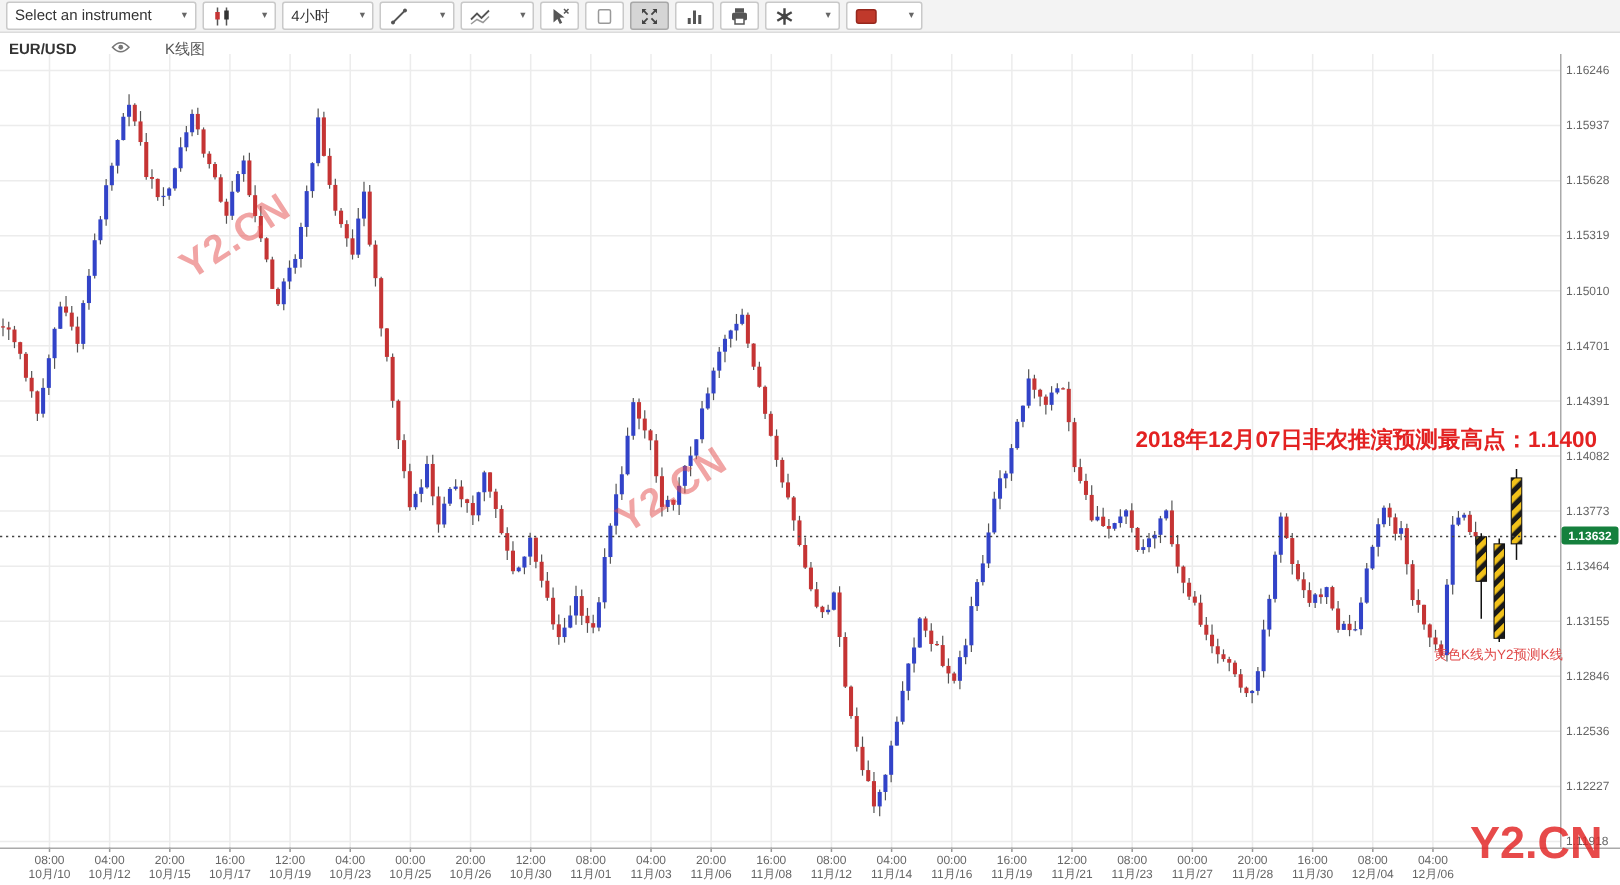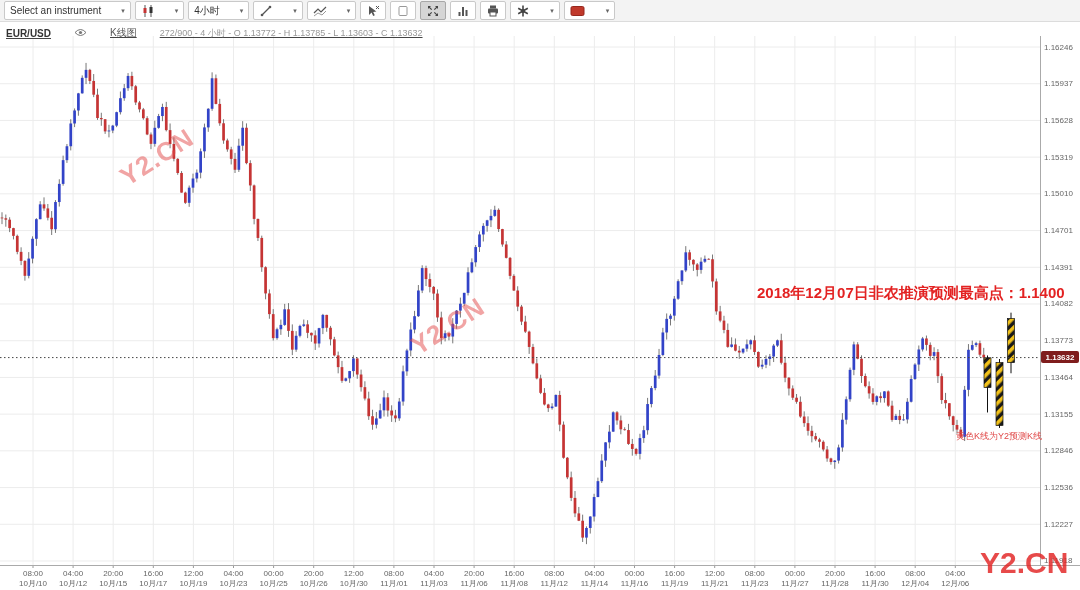--- a/index.html
+++ b/index.html
@@ -10,27 +10,27 @@
   .tbtn{height:17px;border:1px solid #c9c9c9;background:#fff;border-radius:2px;
     display:flex;align-items:center;padding:0 5px;font-size:10px;color:#333;gap:20px;cursor:pointer;}
   .tbtn.active{background:#d5d5d5;border-color:#a8a8a8;}
   .tbtn .caret{font-size:7px;color:#666;line-height:1;}
   .tbtn .ticon{display:flex;align-items:center;}
   .tbtn .lbl{white-space:nowrap;}
   
   .chart-wrap{position:relative;width:1080px;height:568px;background:#fff;}
   #chart{position:absolute;left:0;top:0;}
   .ohlc-header{position:absolute;left:6px;top:4px;display:flex;align-items:center;gap:23px;
-    font-size:10px;color:#444;z-index:5;text-decoration:underline;}
+    font-size:10px;color:#444;z-index:5;}
   .ohlc-header .sym{font-weight:bold;color:#333;}
   .ohlc-header .series{color:#555;text-align:center;}
   .ohlc-header .info{color:#999;font-size:9px;}
   .note{position:absolute;color:#e32222;font-weight:bold;font-size:15px;white-space:nowrap;z-index:6;text-align:center;}
   .note-mini{position:absolute;color:#e04848;font-size:9px;white-space:nowrap;z-index:6;}
-  .price-badge{position:absolute;left:1041px;width:38px;height:12px;background:#7f1d1d;
+  .price-badge{position:absolute;left:1041px;width:38px;height:12px;background:#15803d;
     border-radius:2px;color:#fff;font-size:8px;font-weight:bold;display:flex;align-items:center;
     justify-content:center;z-index:6;}
   .wm{position:absolute;color:rgba(228,74,74,0.5);font-weight:bold;font-size:26px;
     letter-spacing:1px;z-index:4;pointer-events:none;}
   .wm1{left:92px;top:120px;width:130px;text-align:center;transform:rotate(-33deg);}
   .wm2{left:383px;top:289px;width:130px;text-align:center;transform:rotate(-33deg);}
   .wm3{left:980px;top:524px;font-size:30px;font-weight:800;color:rgba(226,34,34,0.82);
     letter-spacing:0px;transform:none;}
 </style>
 </head>
@@ -805,21 +805,20 @@
 
   <div class="ohlc-header">
     <span class="sym">EUR/USD</span>
     <span class="ticon">
       <svg width="13" height="9" viewBox="0 0 13 9">
           <path d="M1 4.5 Q6.5 -1.5 12 4.5 Q6.5 10.5 1 4.5Z" fill="none" stroke="#777" stroke-width="1"></path>
           <circle cx="6.5" cy="4.5" r="1.6" fill="#777"></circle>
         </svg>
     </span>
     <span class="series">K线图</span>
-    <span class="info">272/900 - 4 小时 - O 1.13772 - H 1.13785 - L 1.13603 - C 1.13632</span>
   </div>
 
   <div class="note" style="left:757px;top:262px;">2018年12月07日非农推演预测最高点：1.1400</div>
   <div class="note-mini" style="left:956px;top:408px;">黄色K线为Y2预测K线</div>
 
   <div class="price-badge" style="top:329px;">1.13632</div>
 
   <div class="wm wm1">Y2.CN</div>
   <div class="wm wm2">Y2.CN</div>
   <div class="wm wm3">Y2.CN</div>

